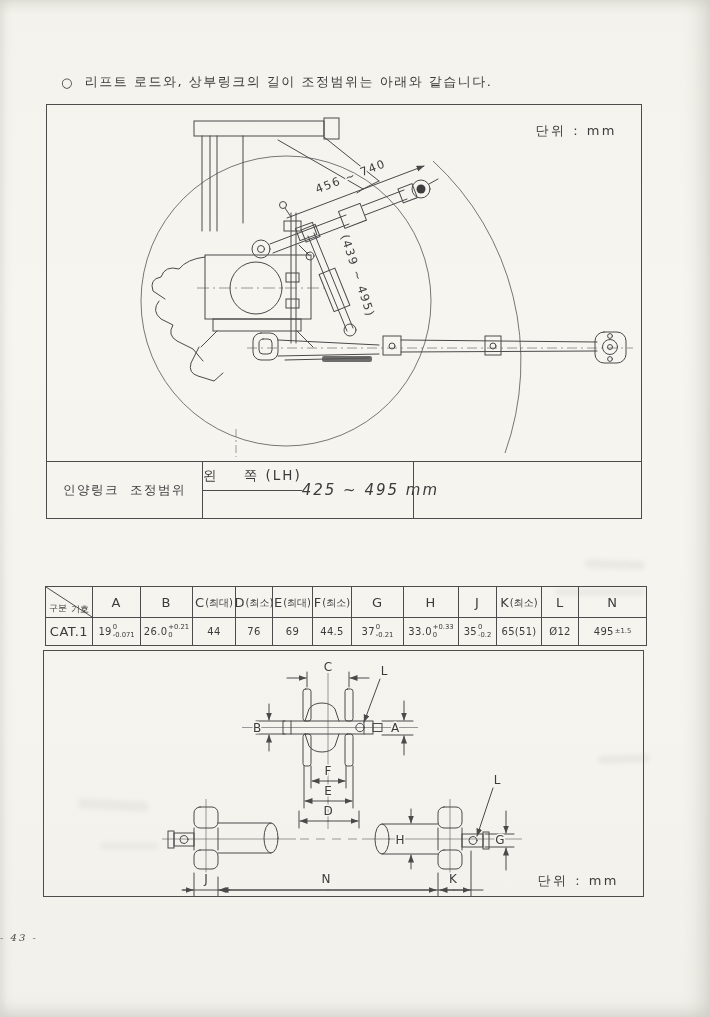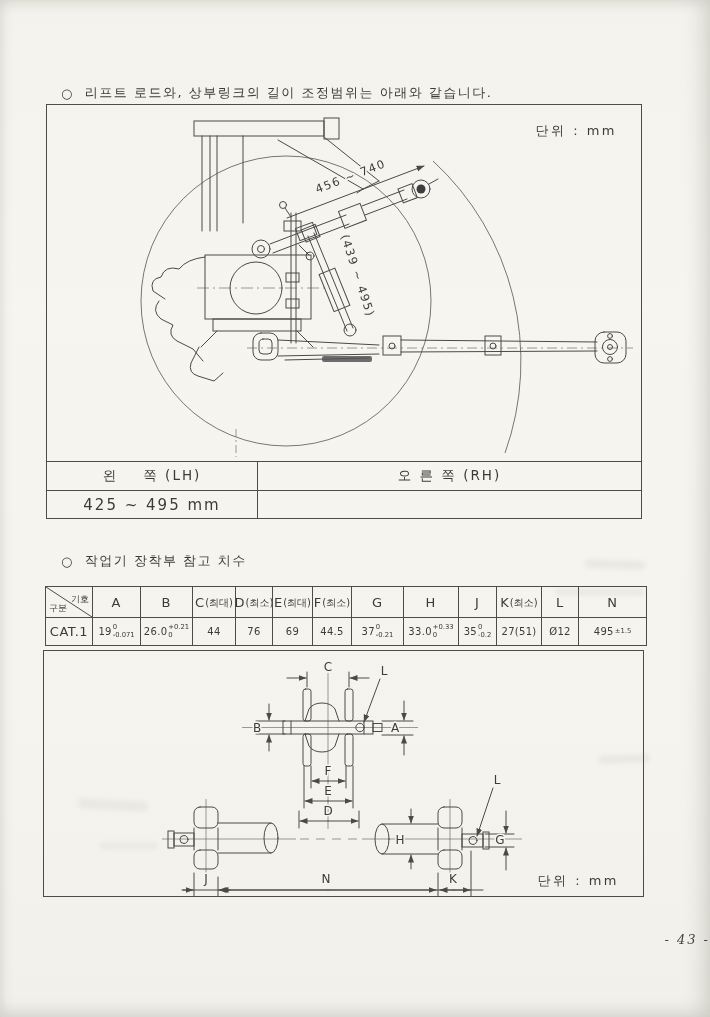--- a/index.html
+++ b/index.html
@@ -5,21 +5,21 @@
   html,body{margin:0;padding:0;background:#e9e8e3;}
   .page{
     position:relative;width:710px;height:1017px;overflow:hidden;
     background:linear-gradient(180deg,#f3f2ec,#f6f5f0 30%,#f4f3ee 75%,#f1f0ea);
     box-shadow: inset -12px 0 16px rgba(90,90,78,.12), inset 5px 0 10px rgba(90,90,78,.05),
                 inset 0 -9px 14px rgba(90,90,78,.07), inset 0 7px 10px rgba(90,90,78,.04);
     font-family:"DejaVu Sans","Liberation Sans",sans-serif;color:#3b3b3b;
   }
   .heading{position:absolute;font-size:13px;letter-spacing:1.5px;white-space:nowrap;}
   .heading .bullet{display:inline-block;margin-right:11px;transform:translateY(.5px);}
-  .h1{left:61px;top:84px;}
+  .h1{left:61px;top:73px;}
   .h2{left:61px;top:552px;}
 
   .box{position:absolute;border:1.5px solid #4c4c4c;background:transparent;}
   .box1{left:46px;top:104px;width:594px;height:413px;}
   .box2{left:43px;top:650px;width:599px;height:245px;}
 
   .unit{position:absolute;font-size:13px;letter-spacing:2.5px;color:#3c3c3c;white-space:pre;}
   .unit1{top:17px;right:24px;}
   .unit2{bottom:6px;right:24px;}
 
@@ -28,49 +28,49 @@
   svg .cl{stroke:#5a5a5a;stroke-width:.7;fill:none;opacity:.85;}
   svg text{font-family:"DejaVu Sans","Liberation Sans",sans-serif;fill:#3c3c3c;
            paint-order:stroke;stroke:#f5f4ef;stroke-width:3px;stroke-linejoin:round;}
   .dl{font-size:12px;text-anchor:middle;}
   .dt{font-size:11.5px;letter-spacing:1.5px;text-anchor:middle;}
 
   
   .ltable{position:absolute;left:0;right:0;bottom:0;height:56px;border-top:1.4px solid #4c4c4c;display:flex;}
   .ltable-label{width:155px;border-right:1.4px solid #4c4c4c;display:flex;align-items:center;justify-content:center;
                 font-size:12.5px;letter-spacing:1.5px;white-space:pre;}
-  .ltable-col{display:flex;flex-direction:column;width:210px;}
+  .ltable-col{display:flex;width:210px;}
   .ltable-col.c2{flex:1;border-left:1.4px solid #4c4c4c;}
   .ltable-h{height:28px;border-bottom:1.2px solid #4c4c4c;display:flex;align-items:center;justify-content:center;
             font-size:13.5px;letter-spacing:2px;white-space:pre;}
-  .ltable-v{flex:1;display:flex;align-items:center;justify-content:center;font-size:15px;letter-spacing:2px;white-space:pre;}
+  .ltable-v{flex:1;display:flex;align-items:center;justify-content:center;font-size:15px;letter-spacing:2px;white-space:pre;font-style:italic;}
 
   
   .dtable{position:absolute;left:45px;top:586px;width:600px;border:1.4px solid #4c4c4c;}
   .drow{display:flex;}
   .drow.hdr{height:30px;border-bottom:1.2px solid #4c4c4c;}
   .drow.val{height:27px;}
   .dcell{border-right:1.2px solid #4c4c4c;display:flex;align-items:center;justify-content:center;
          box-sizing:border-box;overflow:hidden;white-space:nowrap;}
   .dcell:last-child{border-right:none;flex:1;}
   .w0{width:47px}.w1{width:48px}.w2{width:52px}.w3{width:43px}.w4{width:37px}.w5{width:40px}
   .w6{width:39px}.w7{width:52px}.w8{width:55px}.w9{width:38px}.w10{width:45px}.w11{width:37px}
   .dh-l{font-size:13px;}
   .dh-n{font-size:10px;margin-left:1px;transform:translateY(1px);}
   .vb{font-size:10px;letter-spacing:.3px;}
   .tol{display:inline-flex;flex-direction:column;justify-content:center;font-size:6.8px;line-height:1.15;margin-left:1px;}
   .corner{position:relative;}
   .corner svg{position:absolute;inset:0;width:100%;height:100%;}
-  .corner-top{position:absolute;top:6px;right:3px;font-size:9px;}
+  .corner-top{position:absolute;top:16px;right:3px;font-size:9px;}
   .corner-bottom{position:absolute;bottom:2px;left:3px;font-size:9px;}
   .dlabel-cell{font-size:13px;letter-spacing:.5px;}
 
-  .pagenum{position:absolute;top:932px;left:0;right:0;text-align:right;
+  .pagenum{position:absolute;top:932px;left:0;right:0;text-align:left;
            font-family:"DejaVu Serif","Liberation Serif",serif;font-style:italic;
-           font-size:13px;letter-spacing:2px;color:#454545;}
+           font-size:10px;letter-spacing:2px;color:#454545;}
 
   .bleed{position:absolute;background:#6a695c;border-radius:4px;filter:blur(2px);pointer-events:none;}
 </style>
 </head>
 <body>
 
 <div class="page">
 
   <div class="heading h1">
     <span class="bullet">○</span><span>리프트 로드와, 상부링크의 길이 조정범위는 아래와 같습니다.</span>
@@ -168,33 +168,30 @@
       <line class="cl" x1="200" y1="243" x2="586" y2="243" stroke-dasharray="10 4 2 4"></line>
       <line class="cl" x1="189" y1="324" x2="189" y2="352" stroke-dasharray="8 3 2 3"></line>
       <line class="cl" x1="150" y1="183" x2="282" y2="183" stroke-dasharray="12 4 2 4" opacity=".5"></line>
 
       <line class="ln" x1="240" y1="113" x2="377" y2="61" marker-end="url(#a1)"></line>
       <text class="dt" x="305" y="75" transform="rotate(-21 305 75)">456 ~ 740</text>
       <text class="dt" x="307" y="172" transform="rotate(72 307 172)">(439 ~ 495)</text>
     </svg>
 
     <div class="ltable">
+      <div class="ltable-label">인양링크  조정범위</div>
       <div class="ltable-col">
         <div class="ltable-h">왼    쪽 (LH)</div>
         <div class="ltable-v">425 ~ 495 mm</div>
       </div>
       <div class="ltable-col c2">
-        <div class="ltable-h">오 른 쪽 (RH)</div>
       </div>
     </div>
   </div>
 
-  <div class="heading h2">
-    <span class="bullet">○</span><span>작업기 장착부 참고 치수</span>
-  </div>
 
   <div class="dtable">
     <div class="drow hdr">
       <div class="dcell corner w0">
         <svg preserveAspectRatio="none" viewBox="0 0 10 10">
           <line x1="0" y1="0" x2="10" y2="10" stroke="#4c4c4c" stroke-width="1" vector-effect="non-scaling-stroke"></line>
         </svg>
         <span class="corner-top">기호</span>
         <span class="corner-bottom">구분</span>
       </div>
@@ -292,21 +289,21 @@
           </span>
         </div>
       <div class="dcell w9">
           <span class="vb">35</span>
           <span class="tol">
             <span>0</span>
             <span>-0.2</span>
           </span>
         </div>
       <div class="dcell w10">
-          <span class="vb">27(51)</span>
+          <span class="vb">65(51)</span>
         </div>
       <div class="dcell w11">
           <span class="vb">Ø12</span>
         </div>
       <div class="dcell">
           <span class="vb">495</span>
           <span class="tol">
             <span>±1.5</span>
             <span></span>
           </span>

